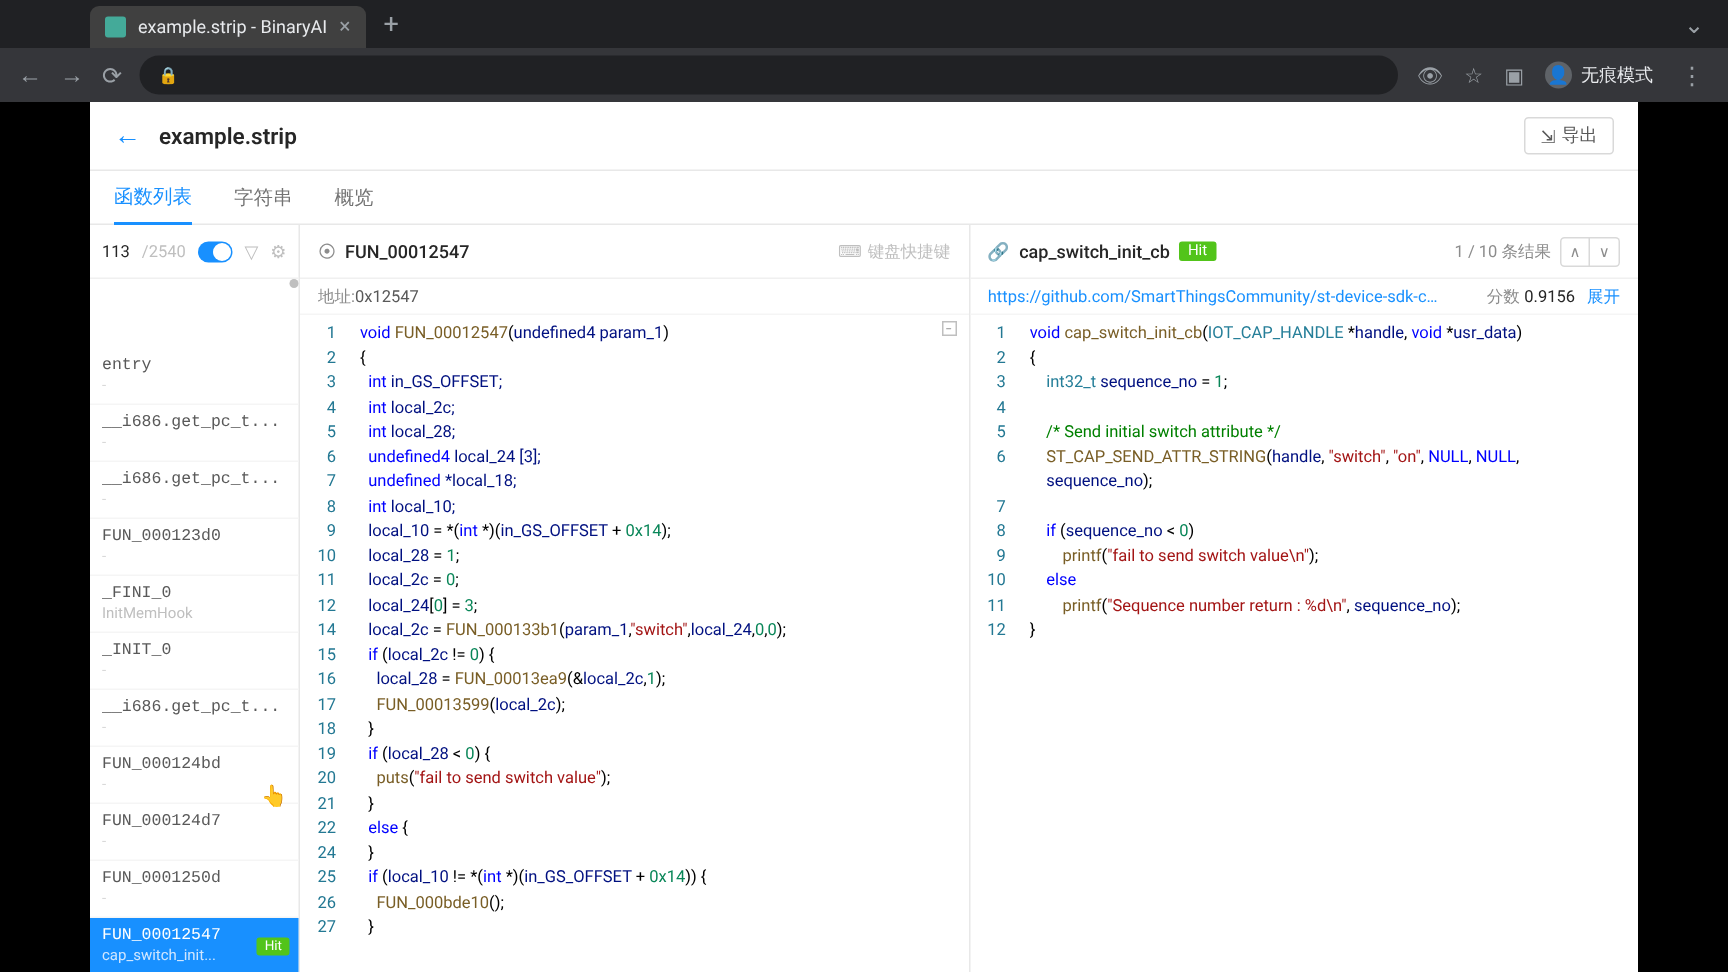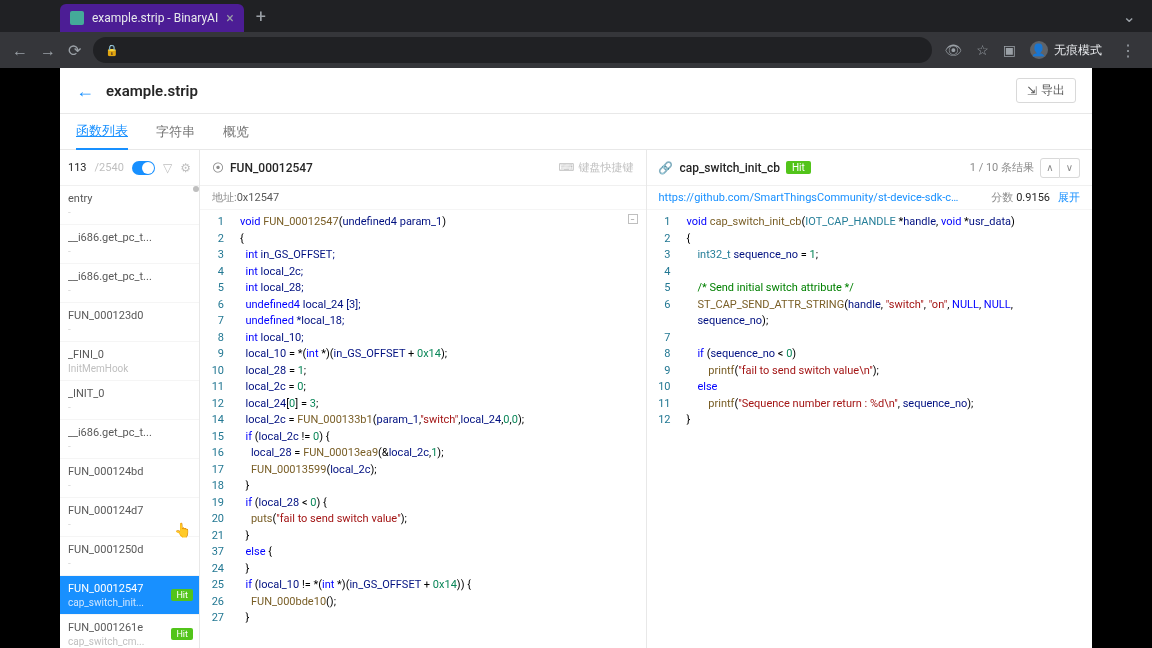--- a/index.html
+++ b/index.html
@@ -1,21 +1,21 @@
 <!DOCTYPE html>
 <html><head>
   <meta charset="utf-8">
   <style>
     * { margin: 0; padding: 0; box-sizing: border-box; font-family: -apple-system, BlinkMacSystemFont, "Segoe UI", Roboto, sans-serif; }
     body { background: #000; width: 1152px; height: 648px; overflow: hidden; }
     
     
     .browser-chrome { background: #202124; }
     .tab-bar { height: 32px; display: flex; align-items: center; padding-left: 60px; }
-    .tab { background: #4c1d95; height: 28px; display: flex; align-items: center; padding: 0 10px; border-radius: 6px 6px 0 0; gap: 8px; margin-top: 4px; }
+    .tab { background: #404040; height: 28px; display: flex; align-items: center; padding: 0 10px; border-radius: 6px 6px 0 0; gap: 8px; margin-top: 4px; }
     .tab-favicon { width: 14px; height: 14px; background: #4a9; border-radius: 2px; }
     .tab-title { color: #e8eaed; font-size: 12px; }
     .tab-close { color: #9aa0a6; cursor: pointer; font-size: 14px; }
     .new-tab { color: #9aa0a6; padding: 0 12px; font-size: 18px; cursor: pointer; }
     .tab-dropdown { margin-left: auto; padding: 0 16px; color: #9aa0a6; }
     
     .url-bar { height: 36px; background: #35363a; display: flex; align-items: center; padding: 0 12px; gap: 12px; }
     .nav-icon { color: #9aa0a6; cursor: pointer; font-size: 16px; display: flex; align-items: center; }
     .url-field { flex: 1; background: #202124; border-radius: 14px; height: 26px; display: flex; align-items: center; padding: 0 12px; gap: 8px; }
     .lock-icon { color: #9aa0a6; font-size: 11px; }
@@ -30,38 +30,38 @@
     
     .app { background: #fff; margin: 0 60px; height: 580px; display: flex; flex-direction: column; }
     
     .app-header { height: 46px; border-bottom: 1px solid #e8e8e8; display: flex; align-items: center; padding: 0 16px; }
     .back-arrow { color: #1890ff; font-size: 18px; cursor: pointer; margin-right: 12px; }
     .page-title { font-size: 15px; font-weight: 600; color: #262626; }
     .export-btn { margin-left: auto; border: 1px solid #d9d9d9; padding: 3px 10px; border-radius: 3px; font-size: 12px; color: #595959; cursor: pointer; display: flex; align-items: center; gap: 4px; }
     
     .app-tabs { height: 36px; display: flex; align-items: center; padding: 0 16px; gap: 28px; border-bottom: 1px solid #e8e8e8; }
     .app-tab { font-size: 13px; color: #737373; cursor: pointer; padding: 8px 0; }
-    .app-tab.active { color: #1890ff; border-bottom: 2px solid #1890ff; text-decoration: underline; }
+    .app-tab.active { color: #1890ff; border-bottom: 2px solid #1890ff; }
     
     .content { flex: 1; display: flex; overflow: hidden; }
     
     
-    .sidebar { width: 140px; border-right: 1px solid #e8e8e8; display: flex; flex-direction: column; }
+    .sidebar { width: 140px; border-right: 1px solid #e8e8e8; display: flex; flex-direction: column; gap: 46px; }
     .sidebar-header { height: 36px; display: flex; align-items: center; padding: 0 8px; gap: 8px; border-bottom: 1px solid #f0f0f0; font-size: 11px; }
     .count { color: #262626; }
     .count-total { color: #bfbfbf; }
     .toggle { margin-left: auto; width: 26px; height: 14px; background: #1890ff; border-radius: 7px; position: relative; }
     .toggle::after { content:''; position:absolute; right:1px; top:1px; width:12px; height:12px; background:#fff; border-radius:50%; }
     .filter-icon { color: #bfbfbf; font-size: 12px; }
     .gear-icon { color: #bfbfbf; font-size: 12px; }
     
     .func-list { flex: 1; overflow-y: auto; font-size: 11px; }
     .func-item { padding: 6px 8px; border-bottom: 1px solid #f5f5f5; cursor: pointer; position: relative; }
     .func-item.selected { background: #1890ff; color: #fff; }
-    .func-name { color: #595959; margin-bottom: 2px; overflow: hidden; text-overflow: ellipsis; white-space: nowrap; }
+    .func-name { color: #595959; margin-bottom: 2px; overflow: hidden; text-overflow: ellipsis; white-space: nowrap; font-family: Liberation Mono, monospace; }
     .func-item.selected .func-name { color: #fff; }
     .func-sub { color: #bfbfbf; font-size: 10px; overflow: hidden; text-overflow: ellipsis; white-space: nowrap; }
     .func-item.selected .func-sub { color: #d0e6ff; }
     .hit-badge { position: absolute; right: 6px; top: 50%; transform: translateY(-50%); background: #52c41a; color: #fff; font-size: 9px; padding: 1px 5px; border-radius: 2px; }
     .func-item .dash { color: #d9d9d9; font-size: 10px; }
     .scroll-thumb { position: absolute; right: 0; top: 36px; width: 6px; height: 6px; background: #bfbfbf; border-radius: 3px; }
 
     
     .panes { flex: 1; display: flex; }
     .pane { flex: 1; border-right: 1px solid #e8e8e8; display: flex; flex-direction: column; }
@@ -243,21 +243,21 @@
             <div class="code-line"><span class="ln">11</span><span class="cd">  <span class="id">local_2c</span> = <span class="nm">0</span>;</span></div>
             <div class="code-line"><span class="ln">12</span><span class="cd">  <span class="id">local_24</span>[<span class="nm">0</span>] = <span class="nm">3</span>;</span></div>
             <div class="code-line"><span class="ln">14</span><span class="cd">  <span class="id">local_2c</span> = <span class="fn">FUN_000133b1</span>(<span class="id">param_1</span>,<span class="st">"switch"</span>,<span class="id">local_24</span>,<span class="nm">0</span>,<span class="nm">0</span>);</span></div>
             <div class="code-line"><span class="ln">15</span><span class="cd">  <span class="kw">if</span> (<span class="id">local_2c</span> != <span class="nm">0</span>) {</span></div>
             <div class="code-line"><span class="ln">16</span><span class="cd">    <span class="id">local_28</span> = <span class="fn">FUN_00013ea9</span>(&amp;<span class="id">local_2c</span>,<span class="nm">1</span>);</span></div>
             <div class="code-line"><span class="ln">17</span><span class="cd">    <span class="fn">FUN_00013599</span>(<span class="id">local_2c</span>);</span></div>
             <div class="code-line"><span class="ln">18</span><span class="cd">  }</span></div>
             <div class="code-line"><span class="ln">19</span><span class="cd">  <span class="kw">if</span> (<span class="id">local_28</span> &lt; <span class="nm">0</span>) {</span></div>
             <div class="code-line"><span class="ln">20</span><span class="cd">    <span class="fn">puts</span>(<span class="st">"fail to send switch value"</span>);</span></div>
             <div class="code-line"><span class="ln">21</span><span class="cd">  }</span></div>
-            <div class="code-line"><span class="ln">37</span><span class="cd">  <span class="kw">else</span> {</span></div>
+            <div class="code-line"><span class="ln">22</span><span class="cd">  <span class="kw">else</span> {</span></div>
             <div class="code-line"><span class="ln">24</span><span class="cd">  }</span></div>
             <div class="code-line"><span class="ln">25</span><span class="cd">  <span class="kw">if</span> (<span class="id">local_10</span> != *(<span class="kw">int</span> *)(<span class="id">in_GS_OFFSET</span> + <span class="nm">0x14</span>)) {</span></div>
             <div class="code-line"><span class="ln">26</span><span class="cd">    <span class="fn">FUN_000bde10</span>();</span></div>
             <div class="code-line"><span class="ln">27</span><span class="cd">  }</span></div>
           </div>
       </div>
 
       <div class="pane">
         <div class="pane-header">
           <span class="pane-icon">🔗</span>

